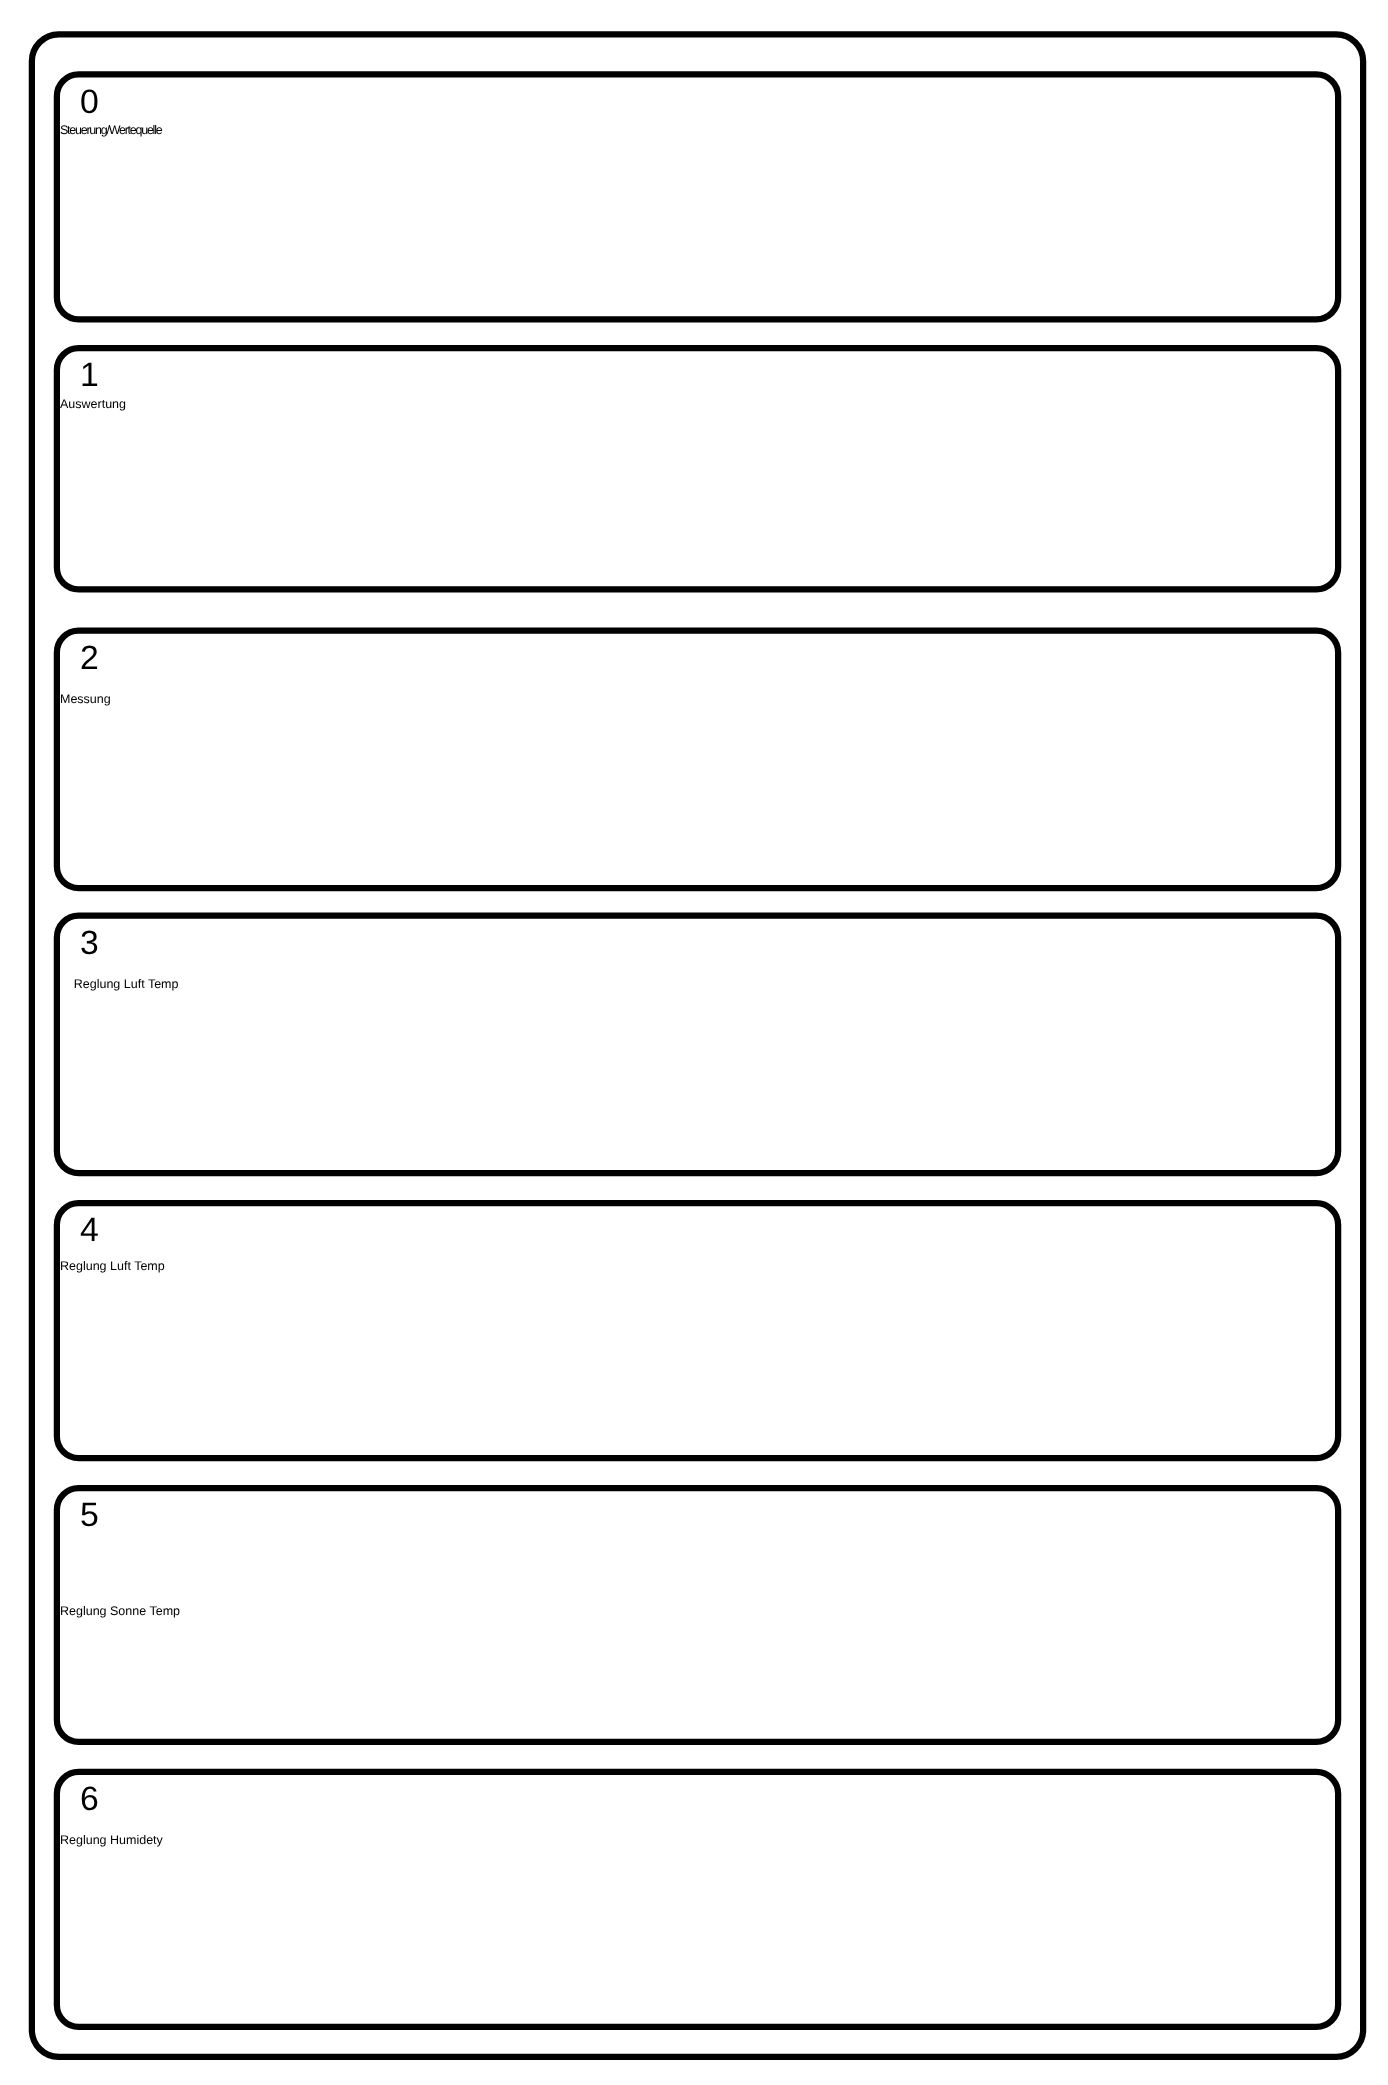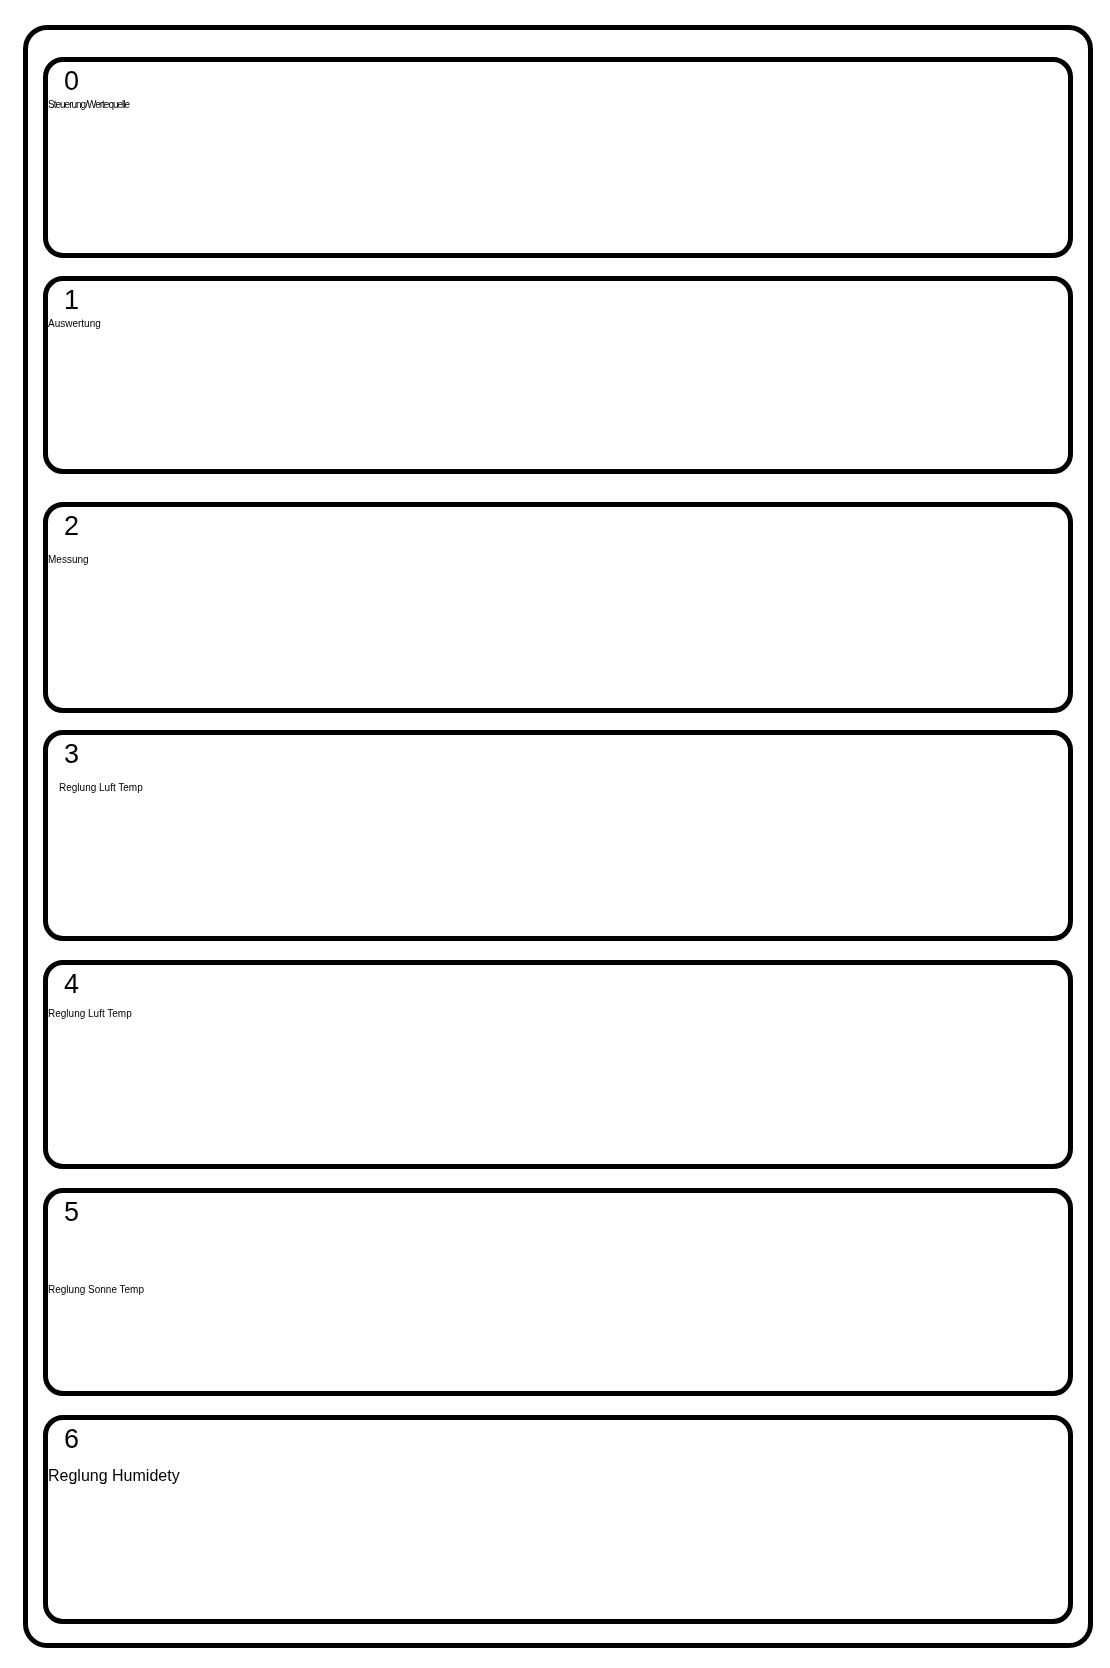--- a/index.html
+++ b/index.html
@@ -118,16 +118,16 @@
     <span class="node-label" style="font-size: 10px;">Reglung Luft Temp</span>
   </div>
 
   <div class="node-box box-5">
     <span class="node-index">5</span>
     <span class="node-label" style="font-size: 10px;">Reglung Sonne Temp</span>
   </div>
 
   <div class="node-box box-6">
     <span class="node-index">6</span>
-    <span class="node-label" style="font-size: 16px;">Reglung Humidety</span>
+    <span class="node-label" style="font-size: 10px;">Reglung Humidety</span>
   </div>
 
 </div>
 
 </body></html>

